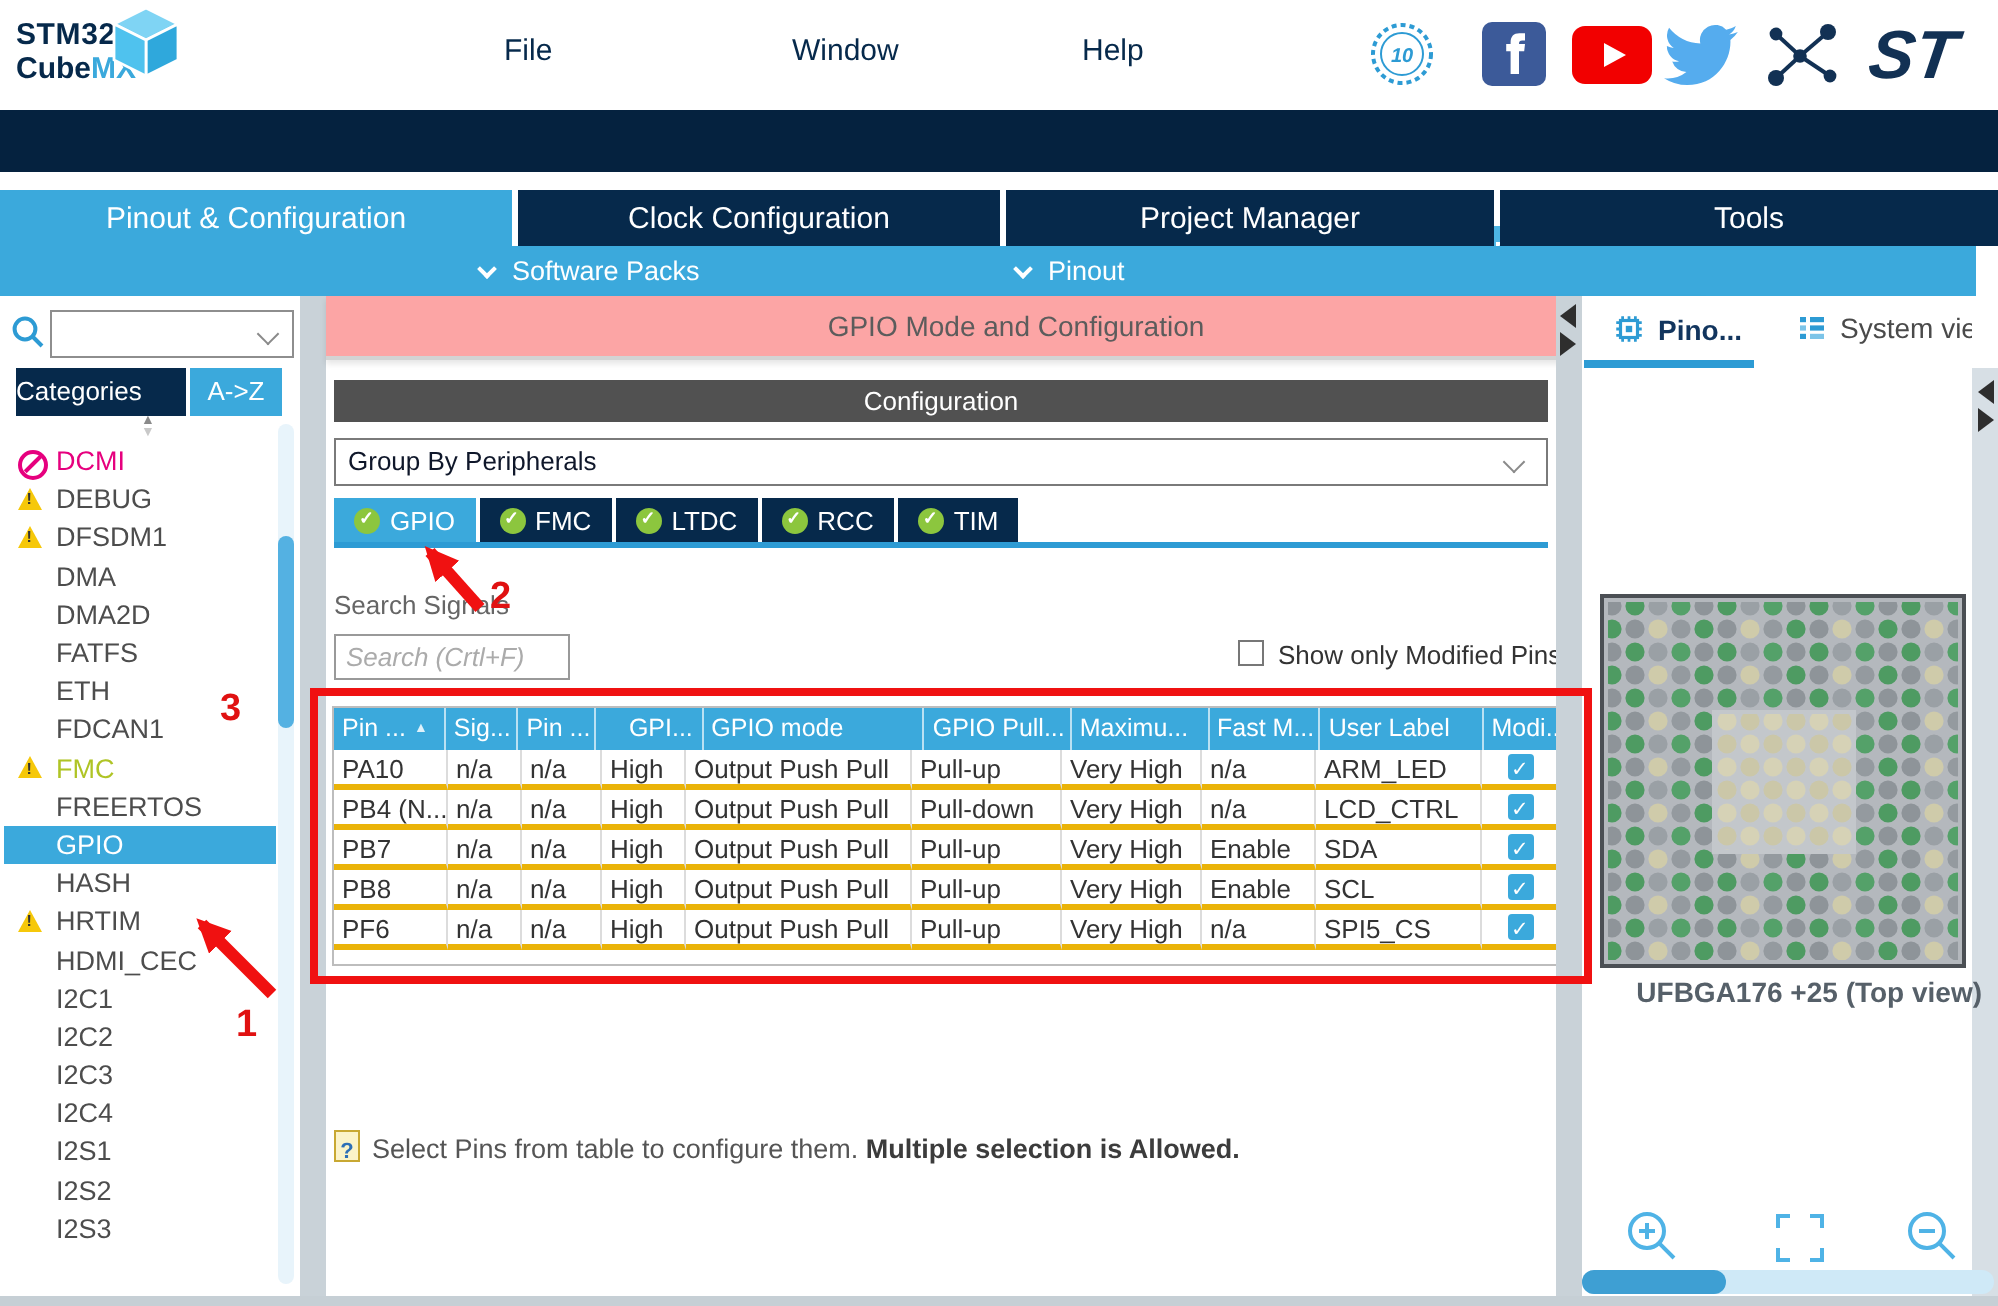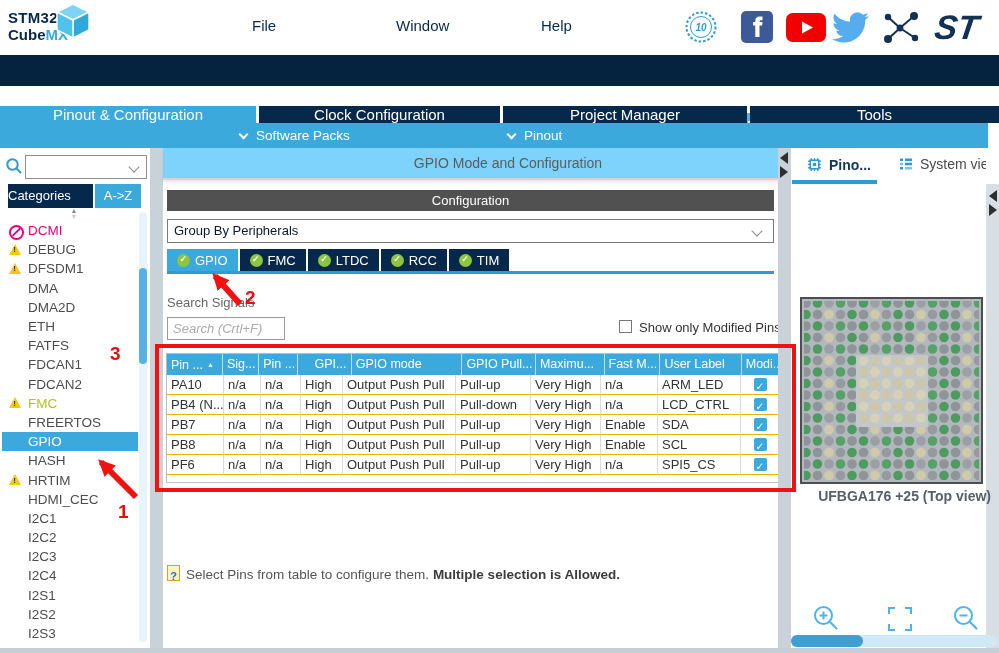--- a/index.html
+++ b/index.html
@@ -28,21 +28,21 @@
   .crumb { color:#E8EEF4; font-size:13.5px; top:63px; }
   .c-home { left:14px; cursor:pointer;}
   .c-mcu { left:96px; cursor:pointer;}
   .c-file { left:243px; font-weight:bold; color:#fff;}
   .crumb-chev { top:57px; }
   .cc1{ left:62px; } .cc2{ left:216px; } .cc3{ left:536px; }
   .gen-btn { left:687px; top:58px; width:161px; height:26px; background:#4CB5E4; color:#fff;
              font-size:13px; font-weight:bold; text-align:center; line-height:26px; letter-spacing:.4px; cursor:pointer; }
 
   
-  .maintabs { left:0; top:95px; width:999px; height:28px; display:flex; gap:3px;align-items:flex-end; }
+  .maintabs { left:0; top:95px; width:999px; height:28px; display:flex; gap:3px; }
   .main-tab { background:#06294B; color:#fff; font-size:15px; display:flex; align-items:center; justify-content:center; cursor:pointer; }
   .main-tab.active { background:#3BA9DC; }
   .mt0{width:256px;} .mt1{width:241px;} .mt2{width:244px;} .mt3{width:252px; flex:1;}
 
   .subnav { left:0; top:123px; width:999px; height:25px; background:#3BA9DC; }
   .subnav-item { top:128px; color:#fff; font-size:13.5px; cursor:pointer; }
   .sn1 { left:240px; } .sn2 { left:508px; }
   .chev-w { display:inline-block; width:7px; height:7px; border-right:2px solid #fff; border-bottom:2px solid #fff;
             transform:rotate(45deg); margin-right:9px; vertical-align:2px; }
   .subnav-notch { left:988px; top:123px; width:11px; height:25px; background:#fff; }
@@ -74,21 +74,21 @@
 
   .divider-sm { left:150px; top:148px; width:13px; height:500px; background:#C9D2D8; }
   .divider-mr { left:778px; top:148px; width:13px; height:500px; background:#C9D2D8; }
   .tri { width:0; height:0; cursor:pointer;}
   .tri-l { border-top:6px solid transparent; border-bottom:6px solid transparent; border-right:8px solid #2E2E2E; }
   .tri-r { border-top:6px solid transparent; border-bottom:6px solid transparent; border-left:8px solid #2E2E2E; }
   .dm-t1 { left:780px; top:152px; } .dm-t2 { left:780px; top:166px; }
   .rs-t1 { left:989px; top:190px; } .rs-t2 { left:989px; top:204px; }
 
   
-  .panel-title-bar { left:163px; top:148px; width:690px; height:32px; background:#7dd3fc; border-bottom:2px solid #D3D3D3;
+  .panel-title-bar { left:163px; top:148px; width:690px; height:32px; background:#fca5a5; border-bottom:2px solid #D3D3D3;
        box-shadow:0 2px 3px rgba(0,0,0,.10); }
   .panel-title { width:100%; text-align:center; line-height:30px; font-size:14px; color:#5C5C5C; }
   .config-bar { left:167px; top:190px; width:607px; height:21px; background:#515151; color:#fff; font-size:13px;
        text-align:center; line-height:21px; }
   .group-dd { left:167px; top:219px; width:607px; height:24px; border:1px solid #7A7A7A; background:#fff; cursor:pointer;}
   .group-dd-label { margin-left:6px; line-height:22px; font-size:13px; color:#0f172a; }
   .group-dd-chev { position:absolute; right:12px; top:7px; width:8px; height:8px; border-right:1.6px solid #8a8a8a; border-bottom:1.6px solid #8a8a8a; transform:rotate(45deg); }
   .ptabs { left:167px; top:249px; height:22px; display:flex; gap:2px; }
   .ptab { background:#06294B; color:#fff; font-size:13px; display:flex; align-items:center; gap:5px; padding:0 10px; cursor:pointer; }
   .ptab.active { background:#3BA9DC; }
@@ -101,21 +101,21 @@
         color:#444; padding:0 5px; }
   .sig-input::placeholder { color:#ABABAB; font-style:italic; }
   .mod-check { left:619px; top:320px; width:13px; height:13px; border:1.5px solid #777; background:#fff; cursor:pointer;}
   .mod-label { left:639px; top:320px; font-size:13px; color:#333; }
 
   .table-wrap { left:166px; top:353px; width:615px; height:130px; border:1px solid #BDBDBD; background:#fff; overflow:hidden;}
   .trow { display:flex; }
   .thead { background:#3BA9DC; height:21px; }
   .thead .tcell { color:#fff; font-size:12.5px; line-height:21px; border-right:1px solid rgba(255,255,255,.65); }
   .tbody-row { height:20px; cursor:pointer;}
-  .tbody-row .tcell { font-size:13px; color:#333; line-height:19px; border-right:1px solid #DCDCDC; border-bottom:1px solid #eab308;}
+  .tbody-row .tcell { font-size:13px; color:#333; line-height:19px; border-right:1px solid #DCDCDC; border-bottom:3px solid #eab308;}
   .tcell { padding-left:4px; white-space:nowrap; overflow:hidden; }
   .tcell.center { display:flex; align-items:center; justify-content:center; padding-left:0;}
   .sort-arrow::after { content:"▲"; font-size:7px; color:#DFF2FB; margin-left:4px; vertical-align:2px;}
   .tbl-check { width:13px; height:13px; background:#3BA9DC; border-radius:2px; position:relative; cursor:pointer;}
   .tbl-check::after { content:"✓"; position:absolute; left:2px; top:-1px; font-size:10.5px; color:#fff; }
 
   .q-icon { left:167px; top:565px; width:13px; height:16px; background:#FBF3C8; border:1px solid #C8A832; text-align:center; }
   .q-icon::after { content:"?"; font-size:11px; font-weight:bold; color:#2D6FB7; line-height:14px;}
   .hint { left:186px; top:567px; font-size:13.5px; color:#555; }
   .hint b { color:#3C3C3C; }
@@ -248,33 +248,29 @@
     <div class="side-item">
       <span class="side-icon none"></span>
       <span>DMA</span>
     </div>
     <div class="side-item">
       <span class="side-icon none"></span>
       <span>DMA2D</span>
     </div>
     <div class="side-item">
       <span class="side-icon none"></span>
+      <span>FATFS</span>
+    </div>
+    <div class="side-item">
+      <span class="side-icon none"></span>
       <span>ETH</span>
     </div>
     <div class="side-item">
       <span class="side-icon none"></span>
-      <span>FATFS</span>
-    </div>
-    <div class="side-item">
-      <span class="side-icon none"></span>
       <span>FDCAN1</span>
-    </div>
-    <div class="side-item">
-      <span class="side-icon none"></span>
-      <span>FDCAN2</span>
     </div>
     <div class="side-item c-fmcgreen">
       <span class="side-icon warning"></span>
       <span>FMC</span>
     </div>
     <div class="side-item">
       <span class="side-icon none"></span>
       <span>FREERTOS</span>
     </div>
     <div class="side-item selected">

